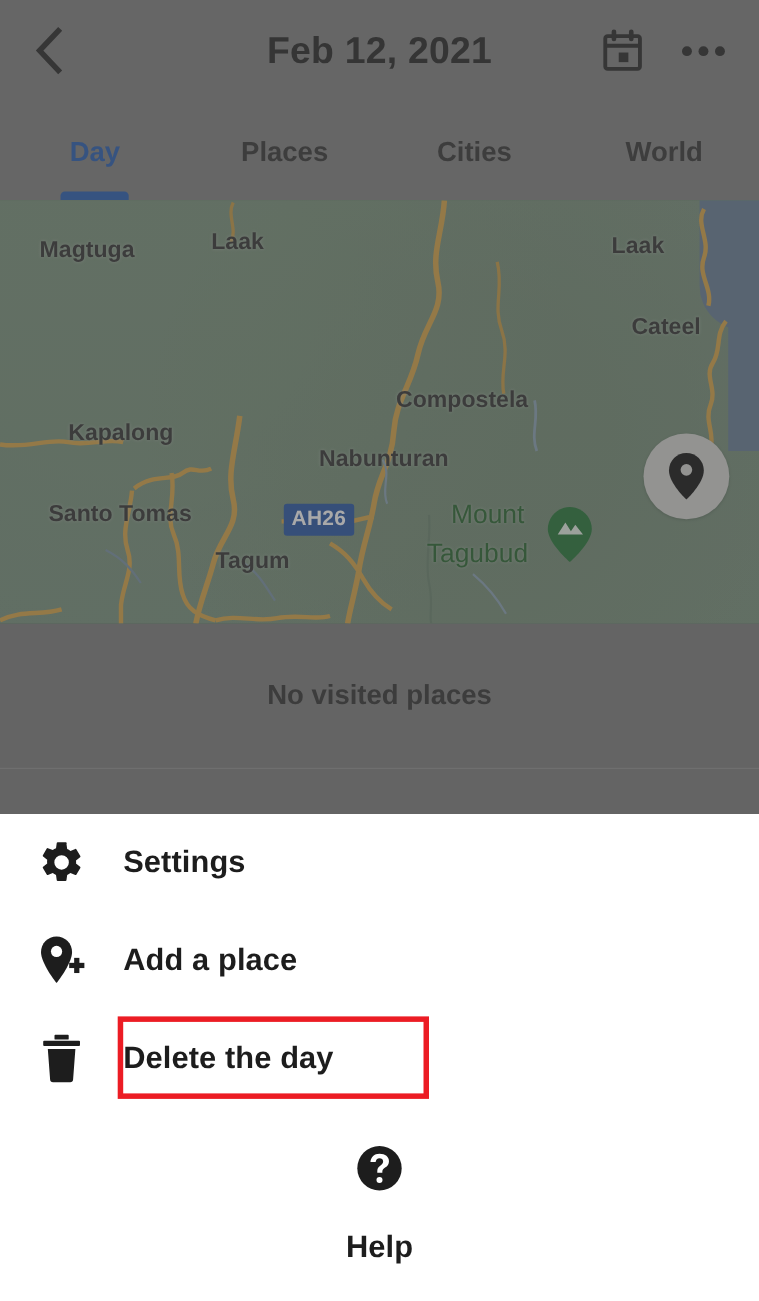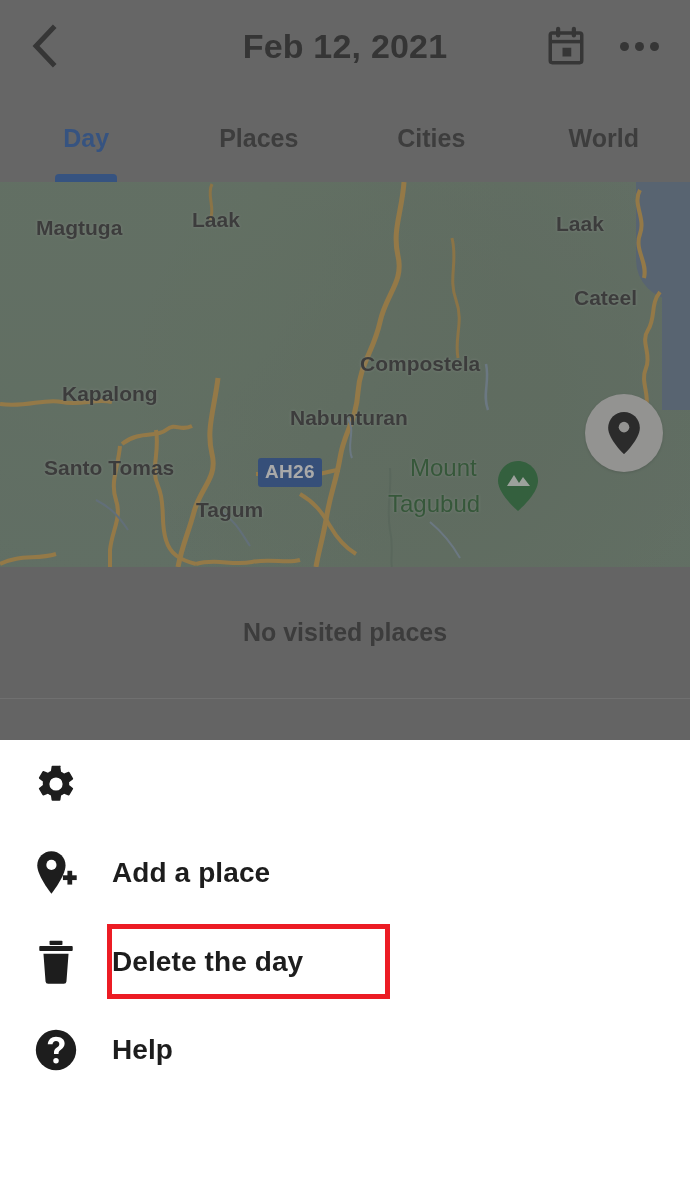--- a/index.html
+++ b/index.html
@@ -172,21 +172,21 @@
     flex:0 0 112px;
   }
   .menu-label {
     font-size:28px; font-weight:bold;
     color:#1d1d1d;
     letter-spacing:0.1px;
   }
   #row-settings { top:0px; }
   #row-add      { top:89px; }
   #row-delete   { top:178px; }
-  #row-help     { top:266px; }
+  #row-help     { top:266px;flex-direction:column; }
   #row-cancel   { top:354px; }
 
   
   .highlight-box {
     position:absolute;
     left:107px; top:924px;
     width:283px; height:75px;
     border:5px solid #ec1c24;
     background:transparent;
     pointer-events:none;
@@ -309,20 +309,21 @@
   </div>
 
   <div class="sheet">
 
     <div class="menu-row" id="row-settings">
       <div class="menu-icon">
         <svg width="44" height="44" viewBox="0 0 24 24">
           <path fill="#1d1d1d" d="M19.14 12.94a7.07 7.07 0 0 0 .06-.94 7.07 7.07 0 0 0-.06-.94l2.03-1.58a.49.49 0 0 0 .12-.61l-1.92-3.32a.49.49 0 0 0-.59-.22l-2.39.96a7.05 7.05 0 0 0-1.62-.94l-.36-2.54A.48.48 0 0 0 13.93 2h-3.86a.48.48 0 0 0-.48.41l-.36 2.54c-.58.24-1.12.56-1.62.94l-2.39-.96a.49.49 0 0 0-.59.22L2.71 8.47a.49.49 0 0 0 .12.61l2.03 1.58a7.07 7.07 0 0 0 0 1.88l-2.03 1.58a.49.49 0 0 0-.12.61l1.92 3.32c.12.22.38.3.59.22l2.39-.96c.5.38 1.04.7 1.62.94l.36 2.54c.04.24.24.41.48.41h3.86c.24 0 .44-.17.48-.41l.36-2.54c.58-.24 1.12-.56 1.62-.94l2.39.96c.21.08.47 0 .59-.22l1.92-3.32a.49.49 0 0 0-.12-.61l-2.03-1.58ZM12 15.6A3.6 3.6 0 1 1 15.6 12 3.6 3.6 0 0 1 12 15.6Z"></path>
         </svg>
       </div>
+      <div class="menu-label">Settings</div>
     </div>
 
     <div class="menu-row" id="row-add">
       <div class="menu-icon">
         <svg width="44" height="46" viewBox="0 0 26 28">
           <path fill="#1d1d1d" d="M10.2 0.8 C5.4 0.8 1.6 4.6 1.6 9.4 C1.6 15.8 10.2 26.6 10.2 26.6 C10.2 26.6 18.8 15.8 18.8 9.4 C18.8 4.6 15 0.8 10.2 0.8 Z"></path>
           <circle cx="10.2" cy="9.1" r="3.1" fill="#ffffff"></circle>
           <rect x="17.2" y="15.4" width="8.4" height="2.9" fill="#1d1d1d"></rect>
           <rect x="19.95" y="12.65" width="2.9" height="8.4" fill="#1d1d1d"></rect>
         </svg>

